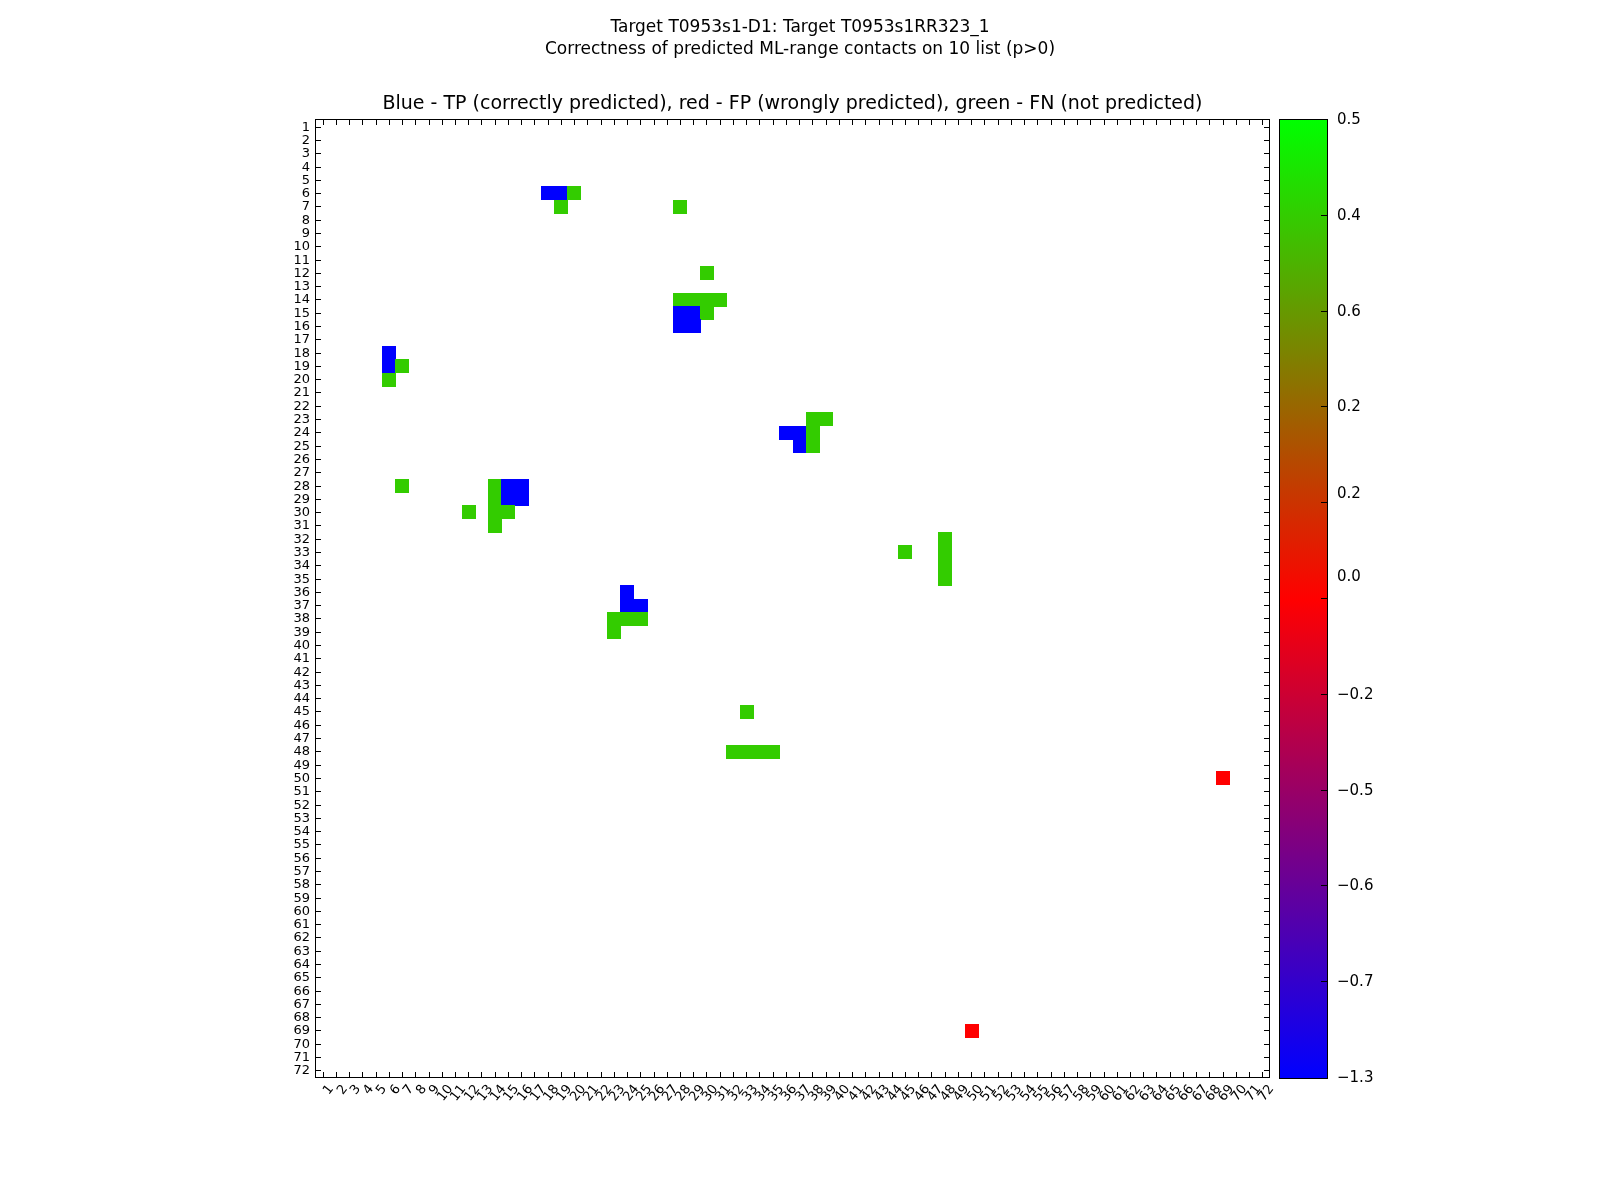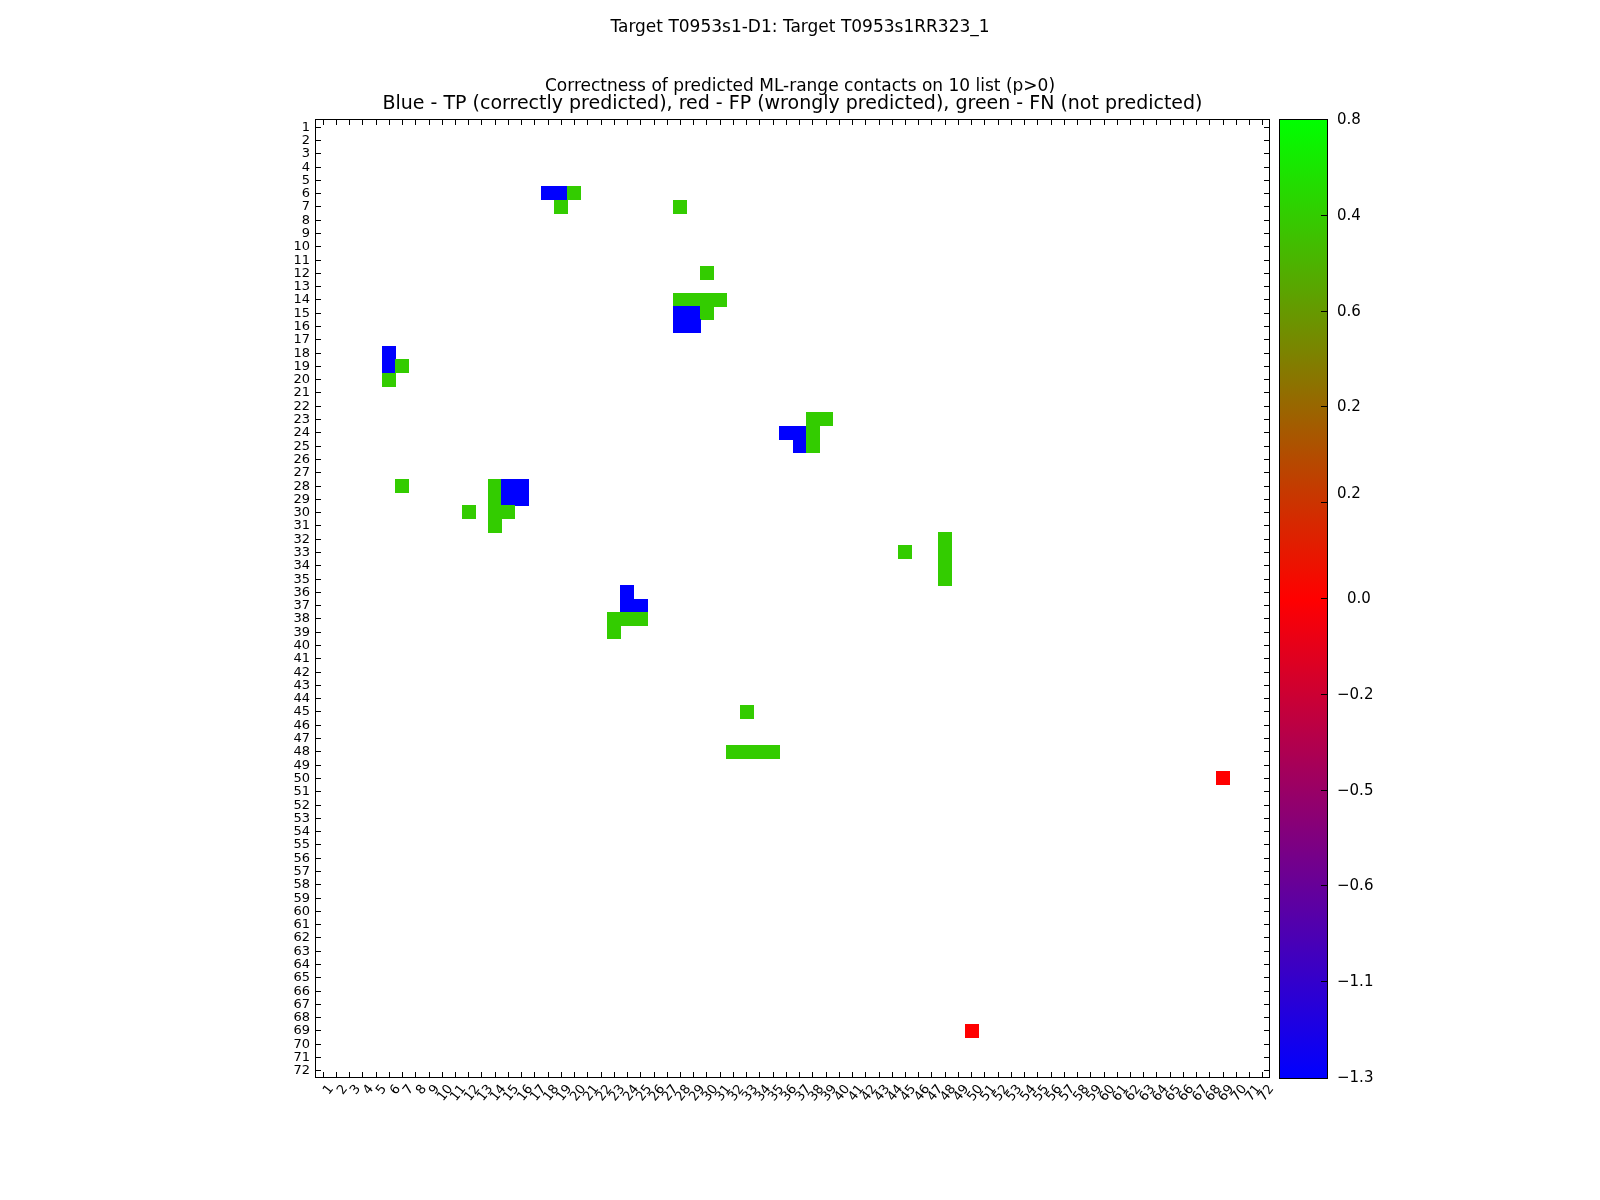--- a/index.html
+++ b/index.html
@@ -7,21 +7,21 @@
     width:1600px; height:1200px;
     background:#ffffff; color:#000000;
     font-family:"DejaVu Sans", sans-serif;
     position:relative; overflow:hidden;
   }
   .suptitle {
     position:absolute; left:0; width:1600px; text-align:center;
     font-size:17px; line-height:22px;
   }
   #suptitle1 { top:15px; }
-  #suptitle2 { top:37px;margin-top:37px; }
+  #suptitle2 { top:37px; }
   #axes-title {
     position:absolute; left:315px; width:955px; text-align:center;
     top:91px; font-size:19px; line-height:23px;
   }
   #plot {
     position:absolute; left:315px; top:119px; width:955px; height:959px;
     border:1px solid #000; box-sizing:border-box; background:#fff;
   }
   .cell { position:absolute; }
   .tick { position:absolute; background:#000; }
@@ -550,25 +550,25 @@
       <div class="tick" style="left: 41px; top: 190.6px; width: 6px; height: 1px;"></div>
       <div class="tick" style="left: 41px; top: 286.4px; width: 6px; height: 1px;"></div>
       <div class="tick" style="left: 41px; top: 382.2px; width: 6px; height: 1px;"></div>
       <div class="tick" style="left: 41px; top: 478px; width: 6px; height: 1px;"></div>
       <div class="tick" style="left: 41px; top: 573.8px; width: 6px; height: 1px;"></div>
       <div class="tick" style="left: 41px; top: 669.6px; width: 6px; height: 1px;"></div>
       <div class="tick" style="left: 41px; top: 765.4px; width: 6px; height: 1px;"></div>
       <div class="tick" style="left: 41px; top: 861.2px; width: 6px; height: 1px;"></div>
     </div>
   <div id="cbarlabels">
-      <div class="cblab" style="top: 111px;">0.8</div>
+      <div class="cblab" style="top: 111px;">0.5</div>
       <div class="cblab" style="top: 206.8px;">0.4</div>
       <div class="cblab" style="top: 302.6px;">0.6</div>
       <div class="cblab" style="top: 398.4px;">0.2</div>
       <div class="cblab" style="top: 485px;">0.2</div>
-      <div class="cblab" style="top: 590px; margin-left: 10px;">0.0</div>
+      <div class="cblab" style="top: 568px;">0.0</div>
       <div class="cblab" style="top: 685.8px;">−0.2</div>
       <div class="cblab" style="top: 781.6px;">−0.5</div>
       <div class="cblab" style="top: 877.4px;">−0.6</div>
-      <div class="cblab" style="top: 973.2px;">−1.1</div>
+      <div class="cblab" style="top: 973.2px;">−0.7</div>
       <div class="cblab" style="top: 1069px;">−1.3</div>
     </div>
 </div>
 
 </body></html>

